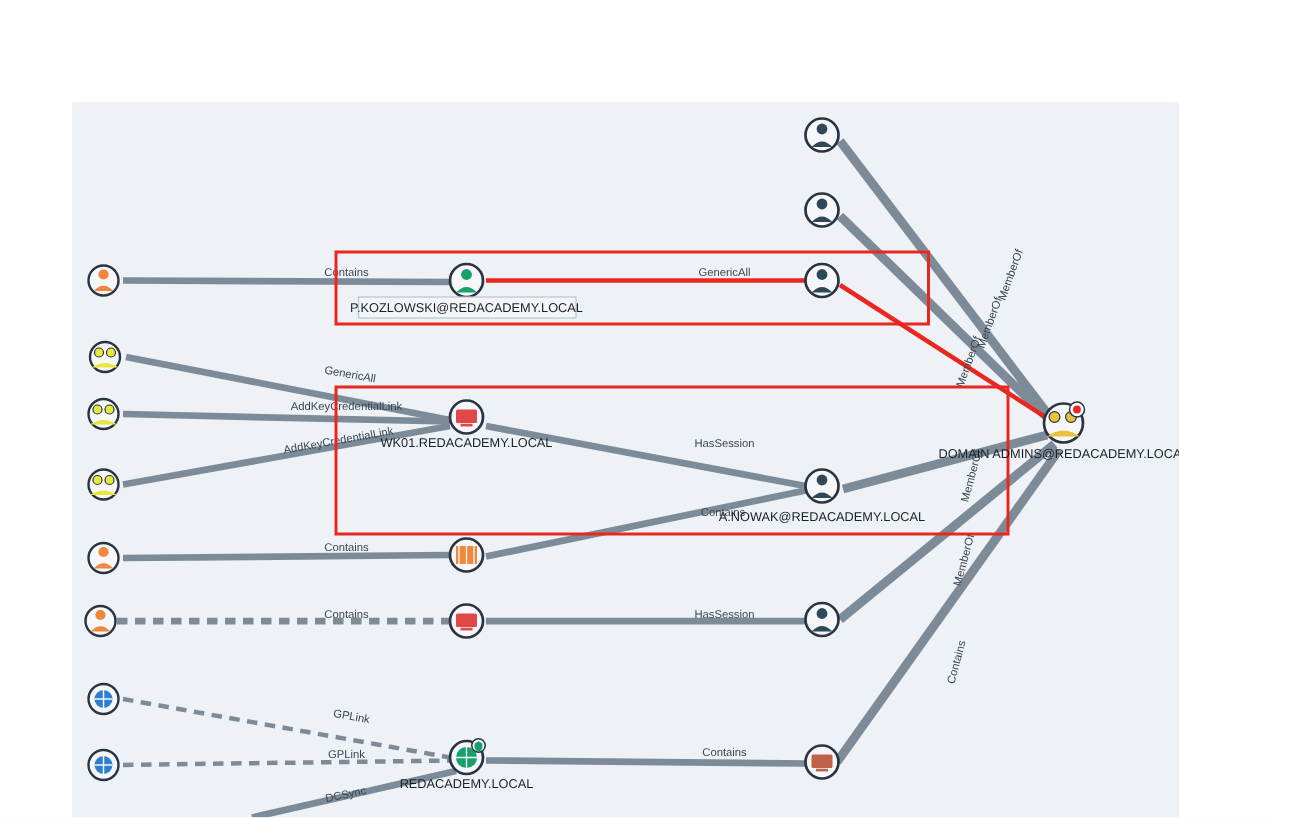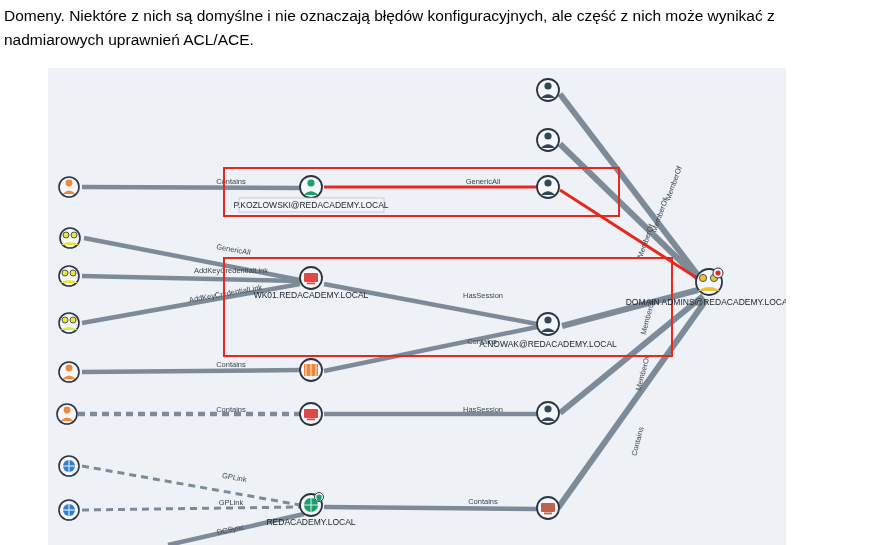--- a/index.html
+++ b/index.html
@@ -59,21 +59,20 @@
     fill: none;
     stroke: #e8281e;
     stroke-width: 2;
   }
 </style>
 </head>
 <body>
 
 <div id="page">
 
-  <div id="intro-text">Domeny. Niektóre z nich są domyślne i nie oznaczają błędów konfiguracyjnych, ale część z nich może wynikać z nadmiarowych uprawnień ACL/ACE.</div>
 
   <div id="graph-panel">
     <svg class="graph" viewBox="0 0 738 477">
       <defs>
         <style>
           .e { stroke: #7d8b99; fill: none; }
           .e-thick { stroke-width: 6; }
           .e-med { stroke-width: 4.5; }
           .e-thin { stroke-width: 3; }
           .e-dash { stroke-dasharray: 7 5; }

